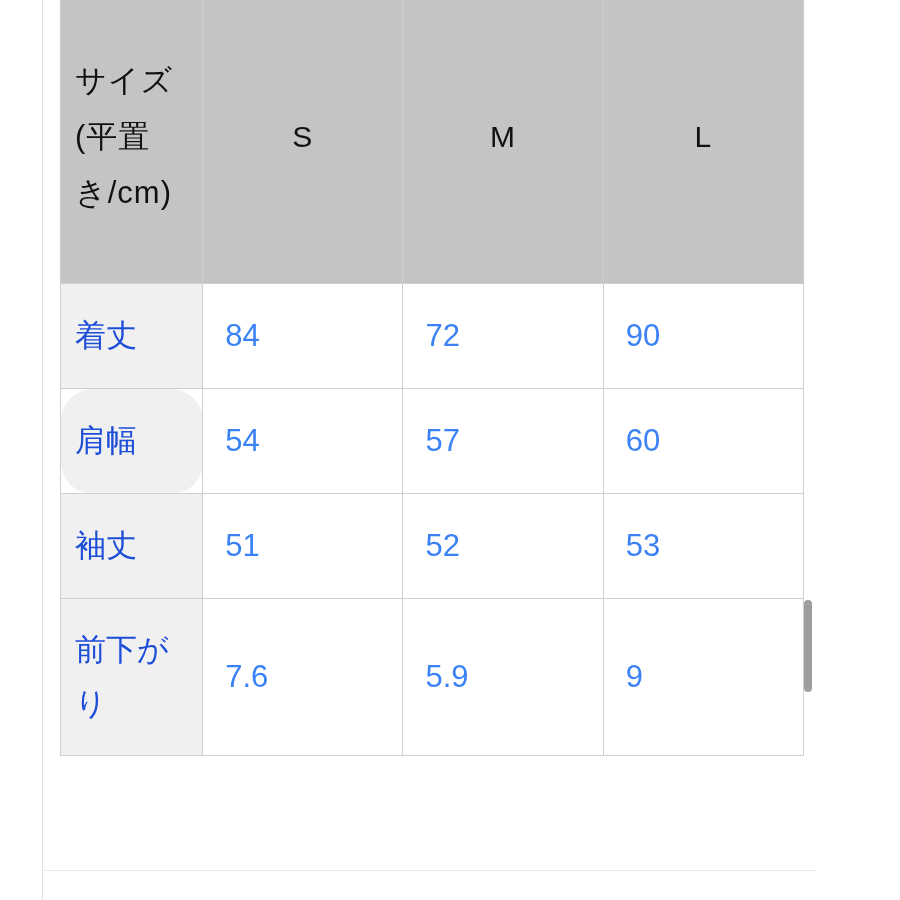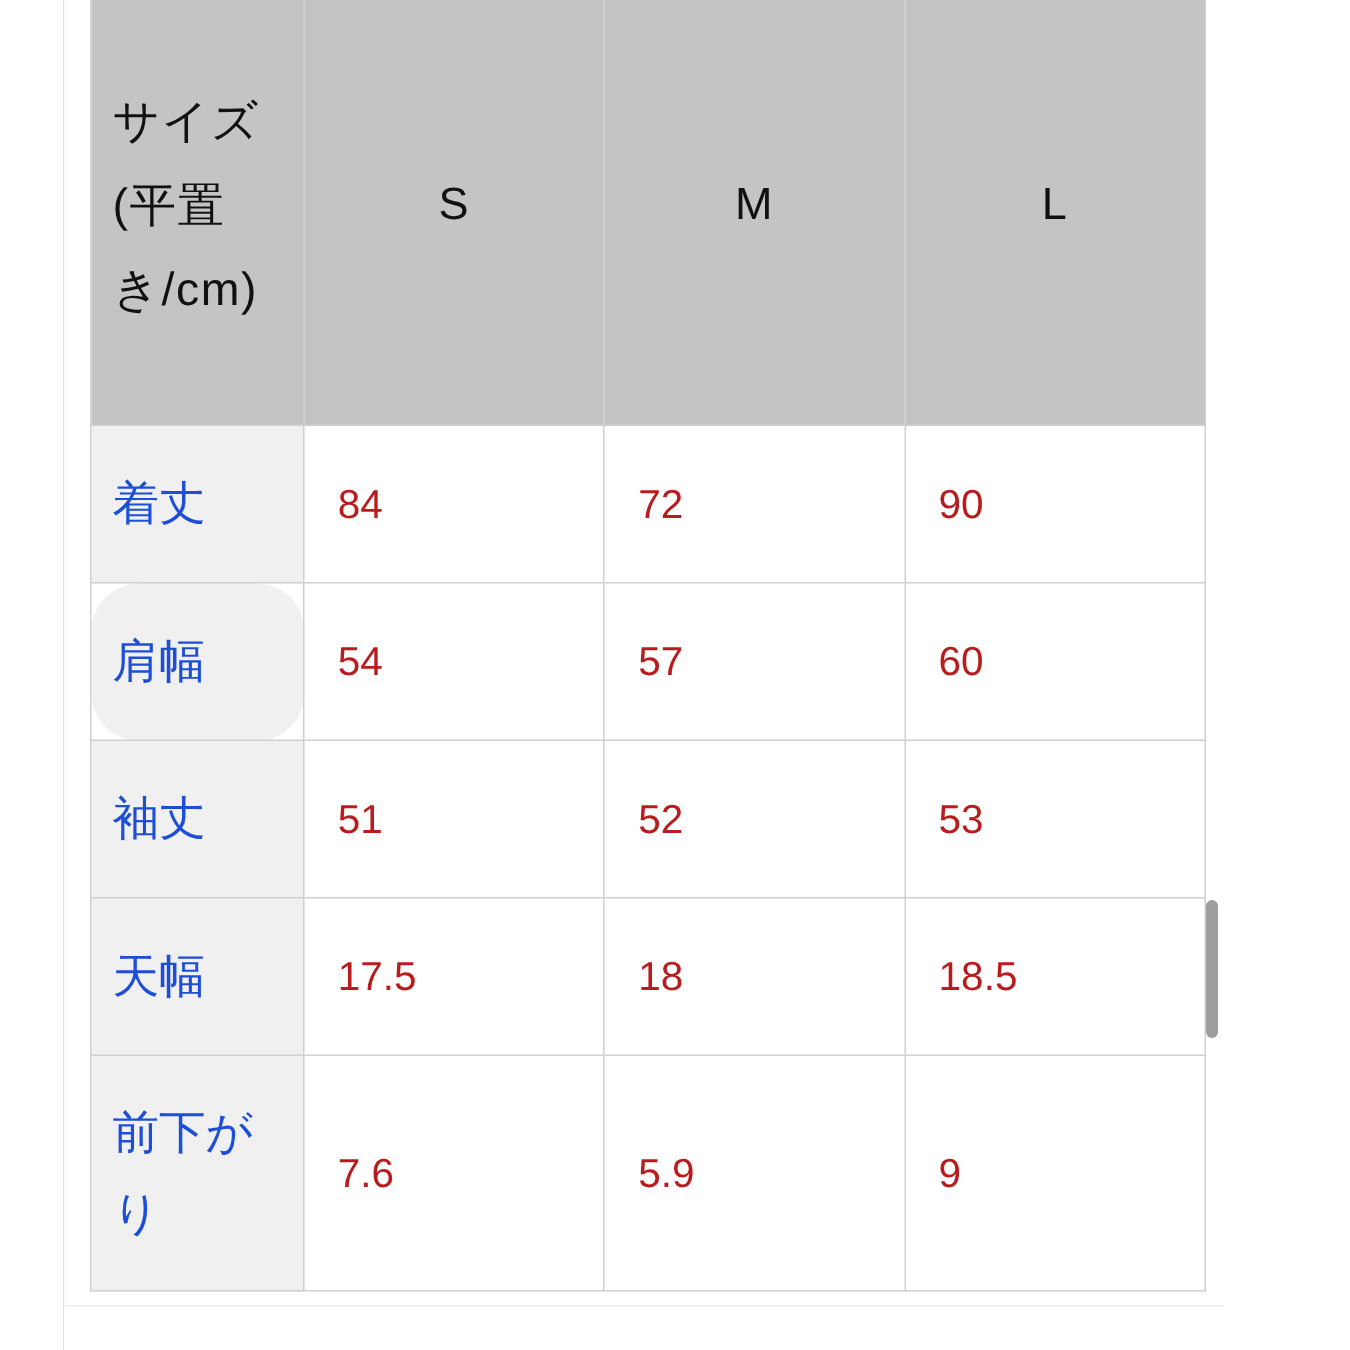--- a/index.html
+++ b/index.html
@@ -92,22 +92,22 @@
     padding: 0 14px;
     font-size: 31px;
     color: #1d4ed8;
     line-height: 54px;
     word-break: break-all;
   }
   tbody td.cell-value {
     background: #ffffff;
     text-align: left;
     padding: 0 22px;
-    font-size: 27px;
-    color: #b91c1c;
+    font-size: 31px;
+    color: #3b82f6;
   }
   tbody tr.r1 td { height: 104px; }
   tbody tr.r2 td { height: 104px; border-radius: 32px; }
   tbody tr.r3 td { height: 104px; }
   tbody tr.r4 td { height: 104px; }
   tbody tr.r5 td { height: 156px; }
 
   
   .below-table {
     position: absolute;
@@ -175,26 +175,20 @@
           <td class="cell-value">54</td>
           <td class="cell-value">57</td>
           <td class="cell-value">60</td>
         </tr>
         <tr class="r3">
           <td class="row-label">袖丈</td>
           <td class="cell-value">51</td>
           <td class="cell-value">52</td>
           <td class="cell-value">53</td>
         </tr>
-        <tr class="r4">
-          <td class="row-label">天幅</td>
-          <td class="cell-value">17.5</td>
-          <td class="cell-value">18</td>
-          <td class="cell-value">18.5</td>
-        </tr>
         <tr class="r5">
           <td class="row-label">前下がり</td>
           <td class="cell-value">7.6</td>
           <td class="cell-value">5.9</td>
           <td class="cell-value">9</td>
         </tr>
       </tbody>
     </table>
 
     <div class="below-table"></div>

